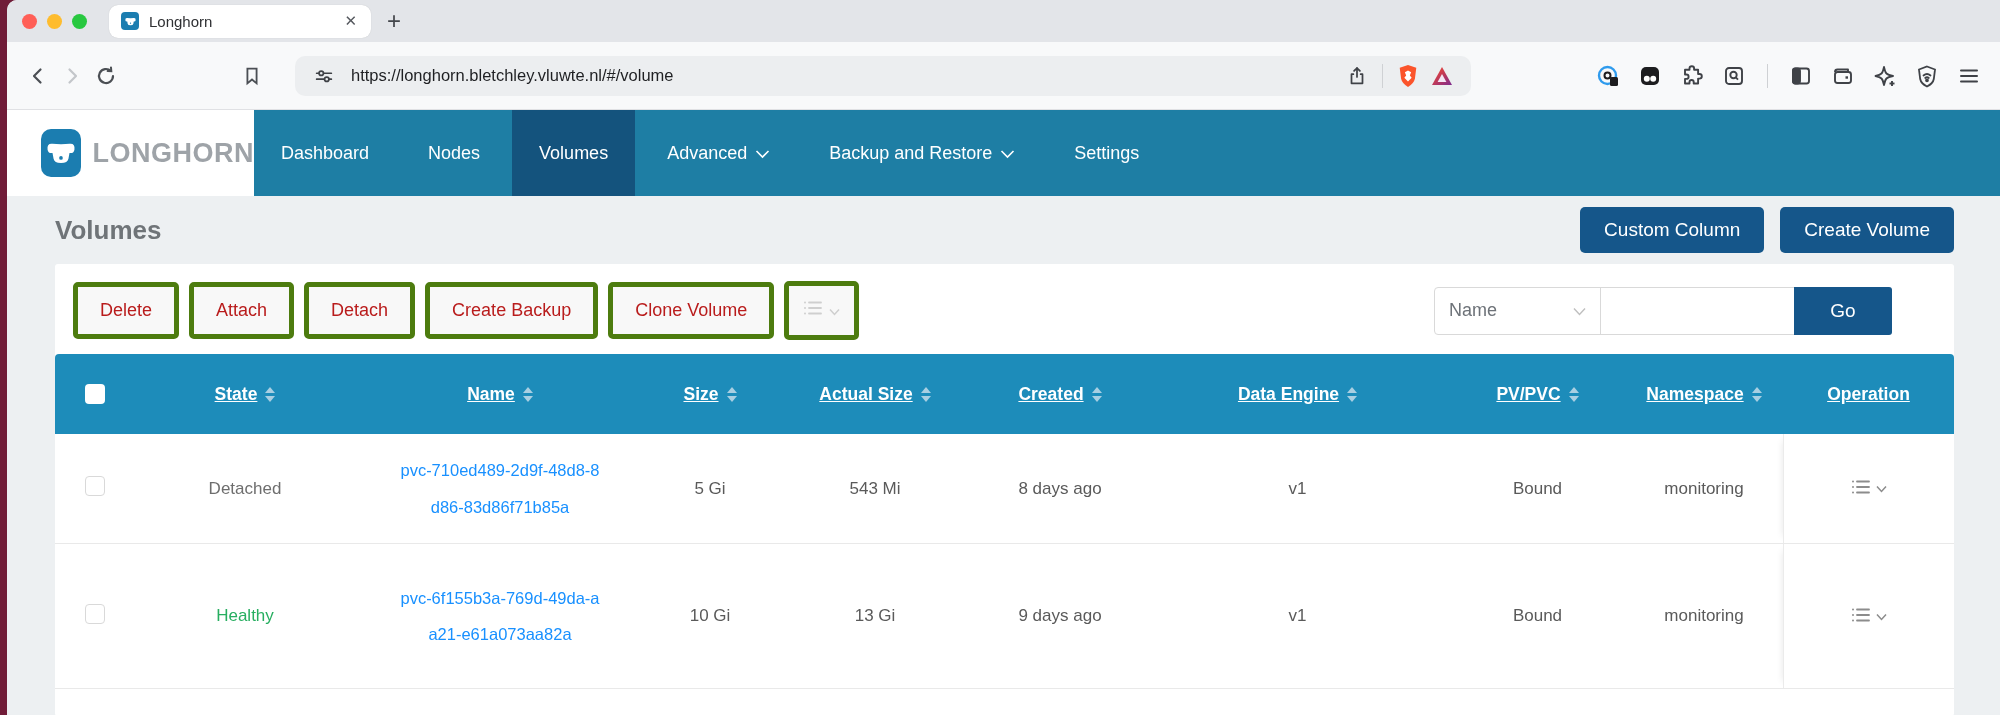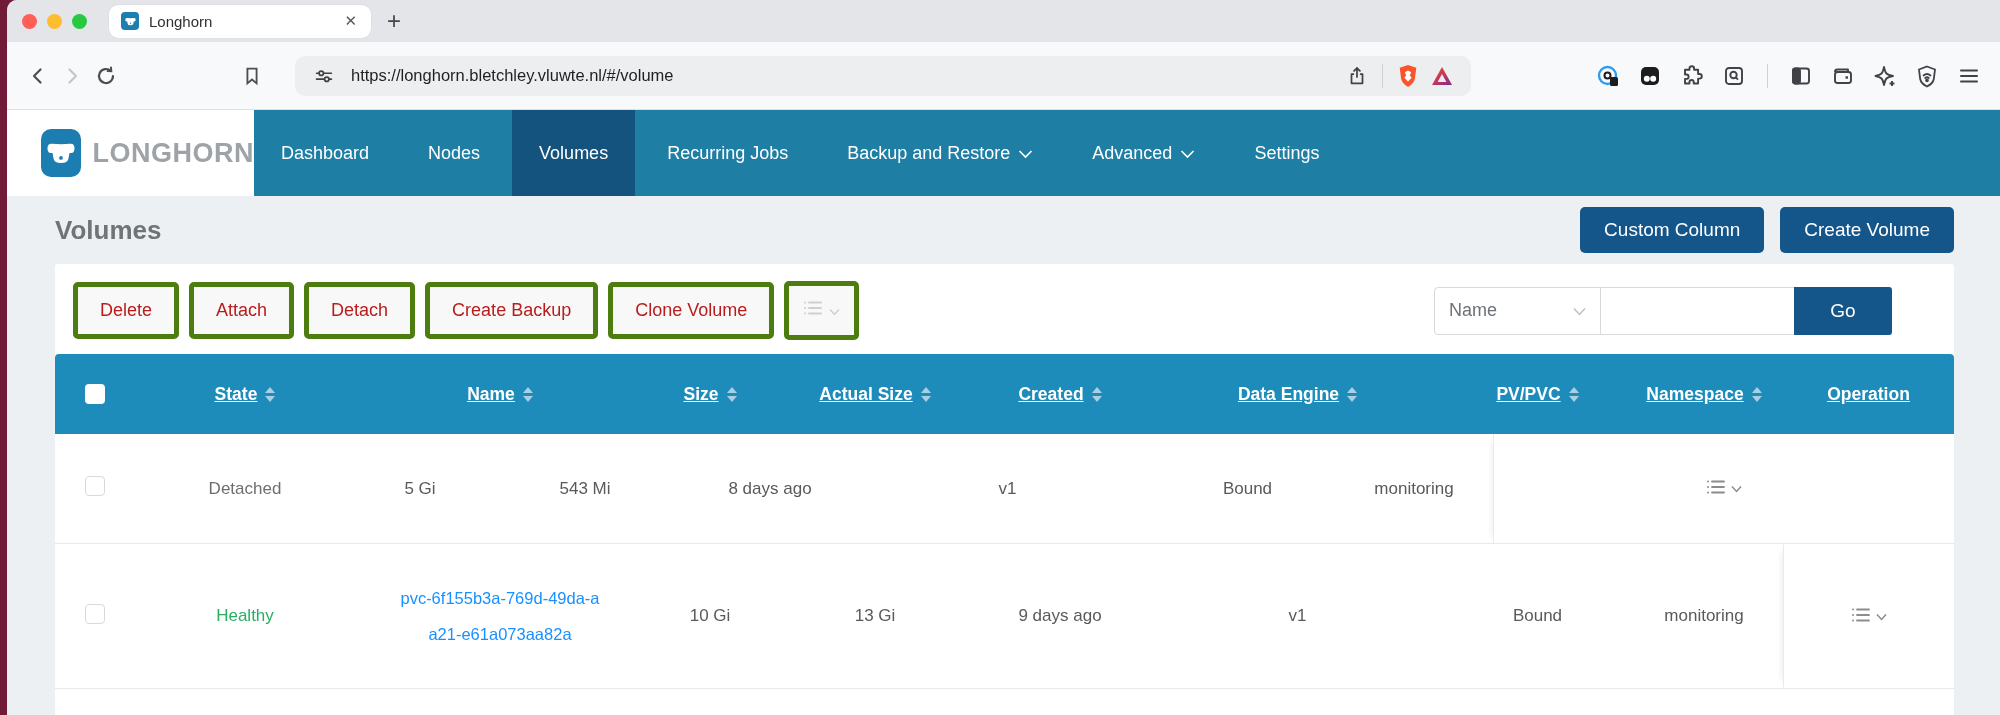--- a/index.html
+++ b/index.html
@@ -253,30 +253,27 @@
       <a class="navitem">
           <span>Dashboard</span>
         </a>
       <a class="navitem">
           <span>Nodes</span>
         </a>
       <a class="navitem active">
           <span>Volumes</span>
         </a>
       <a class="navitem">
-          <span>Recurring Jobs</span>
-        </a>
-      <a class="navitem">
-          <span>Backup and Restore</span>
+          <span>Advanced</span>
         <span class="caret"><svg width="15" height="10" viewBox="0 0 15 10" fill="none" stroke="#fff" stroke-width="1.6">
               <polyline points="1.5,2 7.5,8 13.5,2"></polyline>
             </svg></span>
         </a>
       <a class="navitem">
-          <span>Advanced</span>
+          <span>Backup and Restore</span>
         <span class="caret"><svg width="15" height="10" viewBox="0 0 15 10" fill="none" stroke="#fff" stroke-width="1.6">
               <polyline points="1.5,2 7.5,8 13.5,2"></polyline>
             </svg></span>
         </a>
       <a class="navitem">
           <span>Settings</span>
         </a>
     </nav>
   </div>
 
@@ -384,20 +381,21 @@
               </span>
             </div>
           <div class="th c9">
               <span>Operation</span>
             </div>
         </div>
 
         <div class="tr tbody-row row1">
           <div class="td c0"><span class="cb row-cb"></span></div>
           <div class="td c1"><span style="color:#6e6e6e">Detached</span></div>
+          <div class="td c2"><a href="#" class="vol-link">pvc-710ed489-2d9f-48d8-8d86-83d86f71b85a</a></div>
           <div class="td c3">5 Gi</div>
           <div class="td c4">543 Mi</div>
           <div class="td c5">8 days ago</div>
           <div class="td c6">v1</div>
           <div class="td c7">Bound</div>
           <div class="td c8">monitoring</div>
           <div class="td c9 op-cell">
             <button class="opbtn">
               <span><svg width="20" height="18" viewBox="0 0 20 18" stroke="#8c8c8c" stroke-width="1.8" stroke-linecap="round">
                     <circle cx="2" cy="3.5" r="1" fill="#8c8c8c" stroke="none"></circle>

